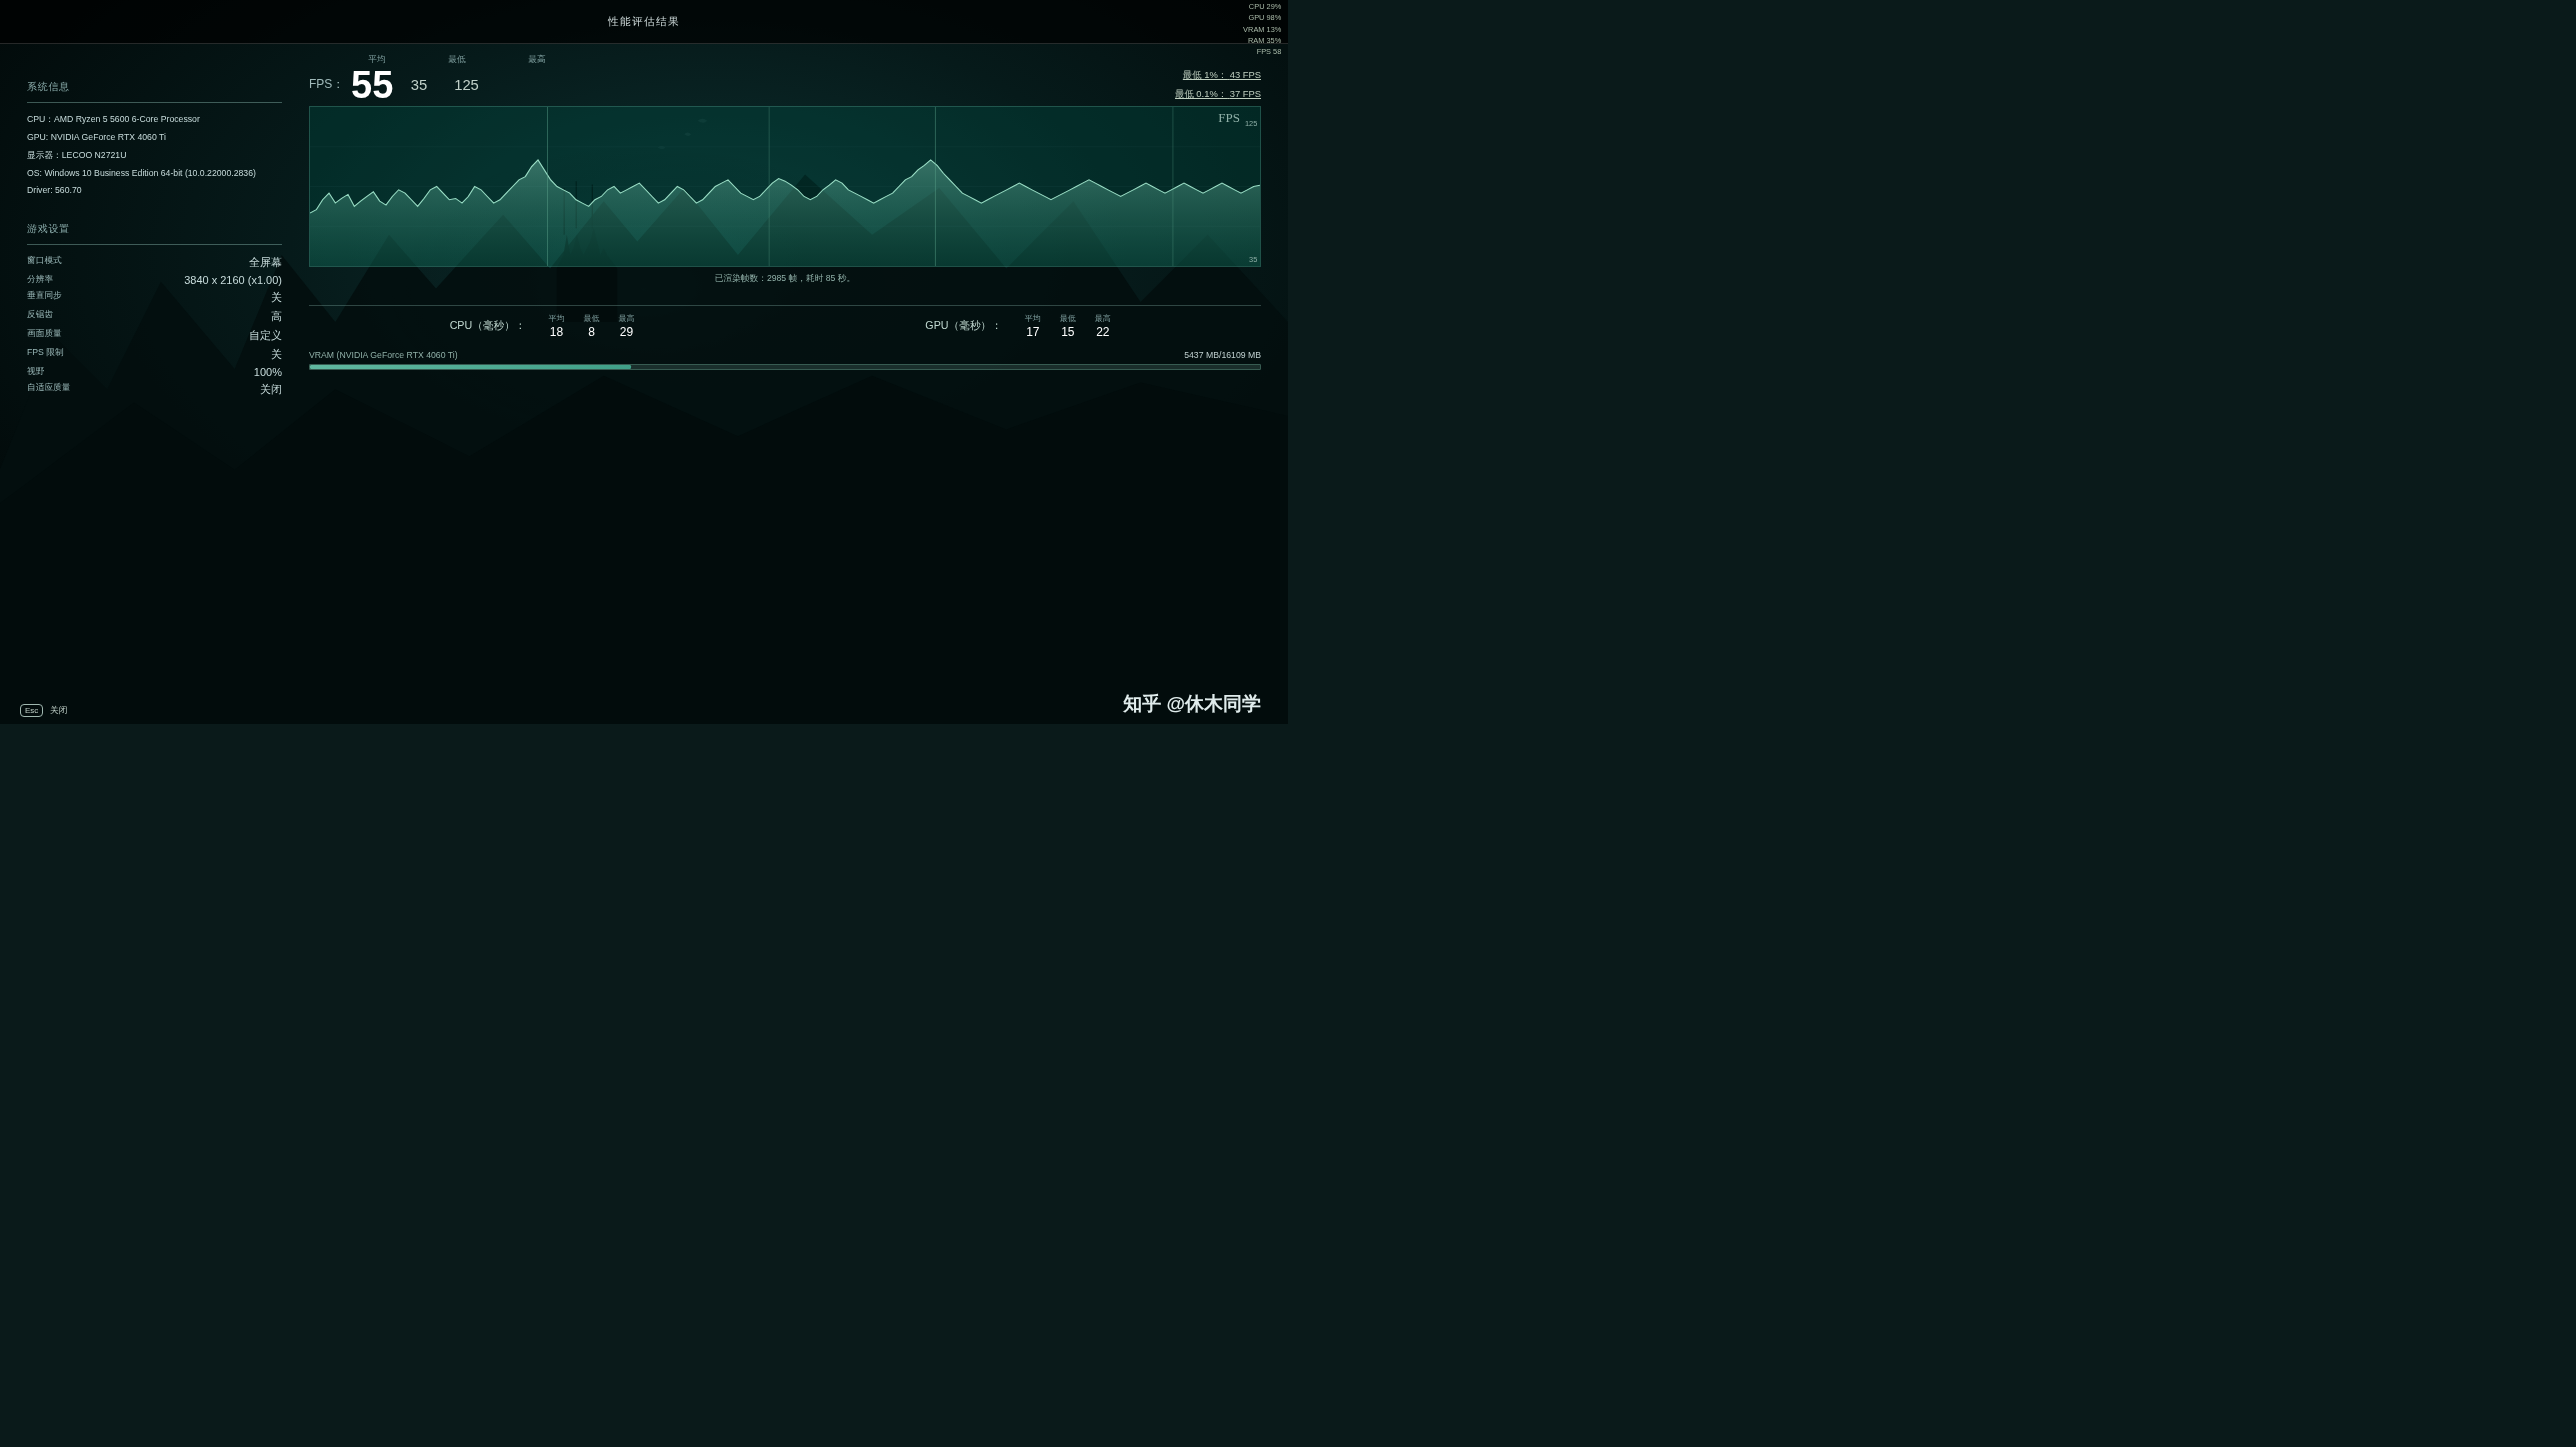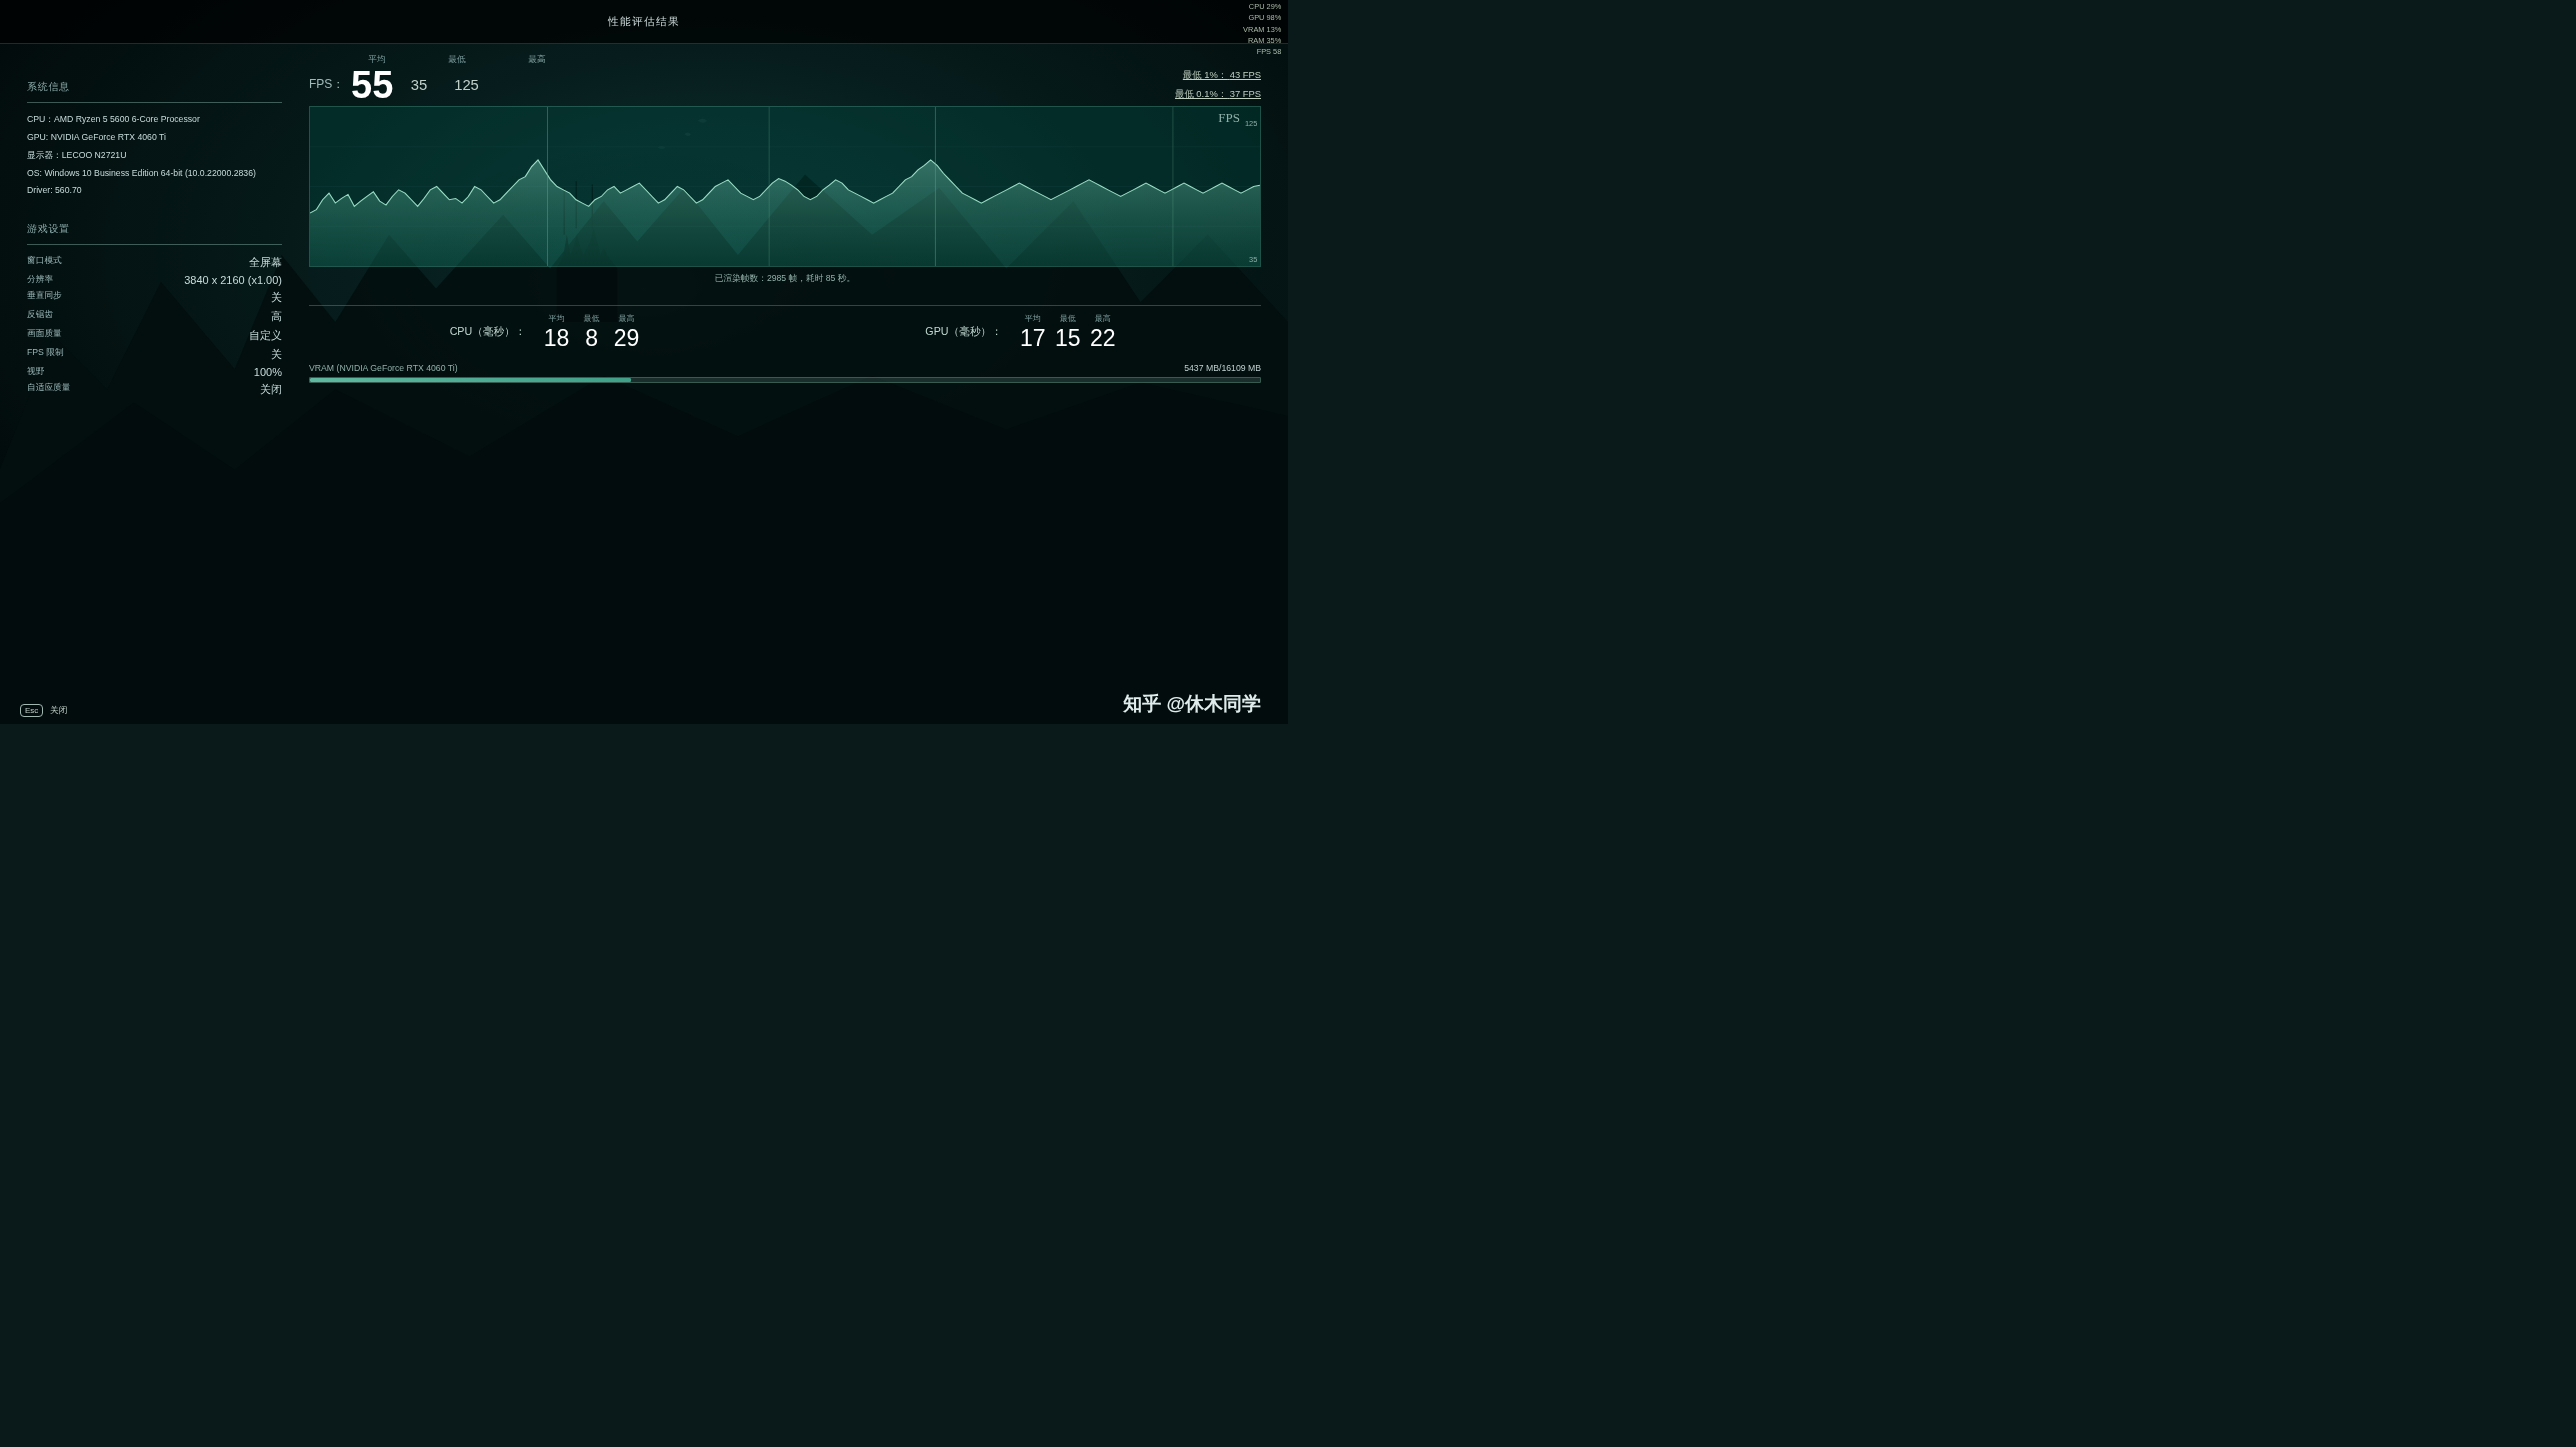--- a/index.html
+++ b/index.html
@@ -219,21 +219,21 @@
     }
 
     .perf-values {
       display: flex;
       gap: 0;
     }
 
     .perf-value {
       width: 35px;
       text-align: center;
-      font-size: 23px;
+      font-size: 12px;
       color: #ffffff;
       font-weight: 300;
     }
 
     
     .vram-row {
       display: flex;
       flex-direction: column;
       gap: 4px;
     }

